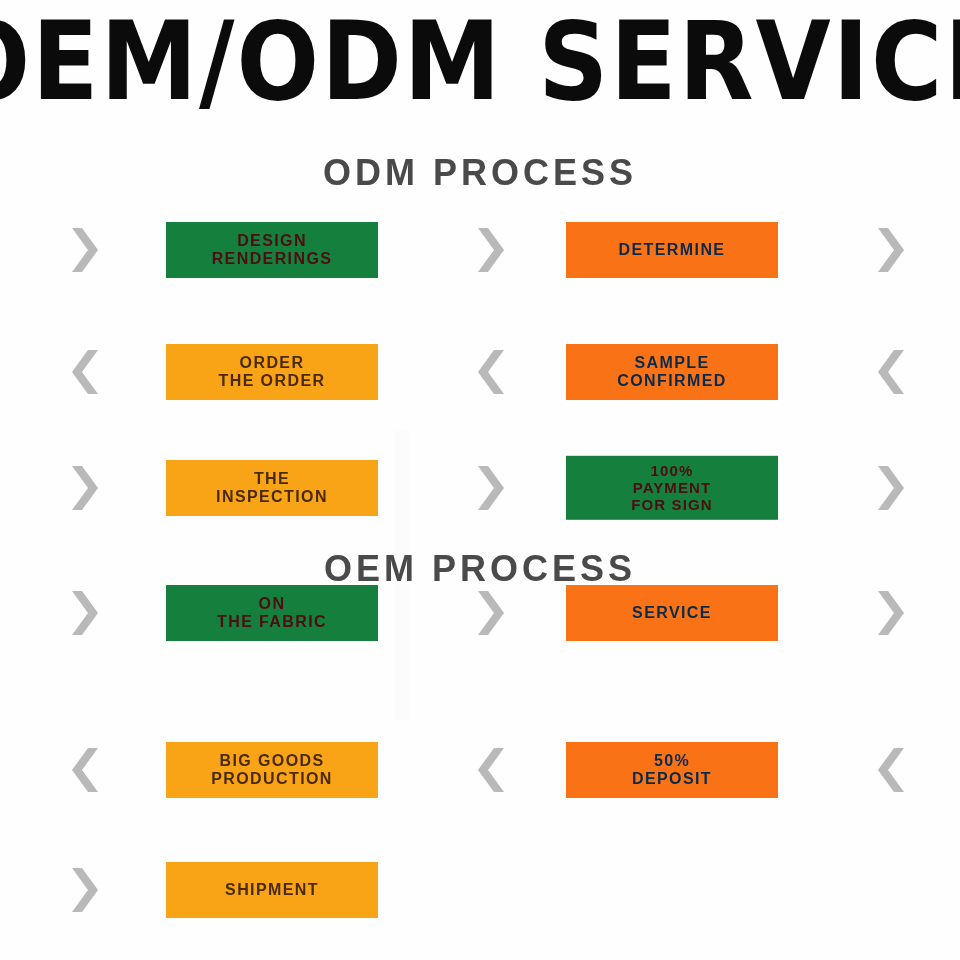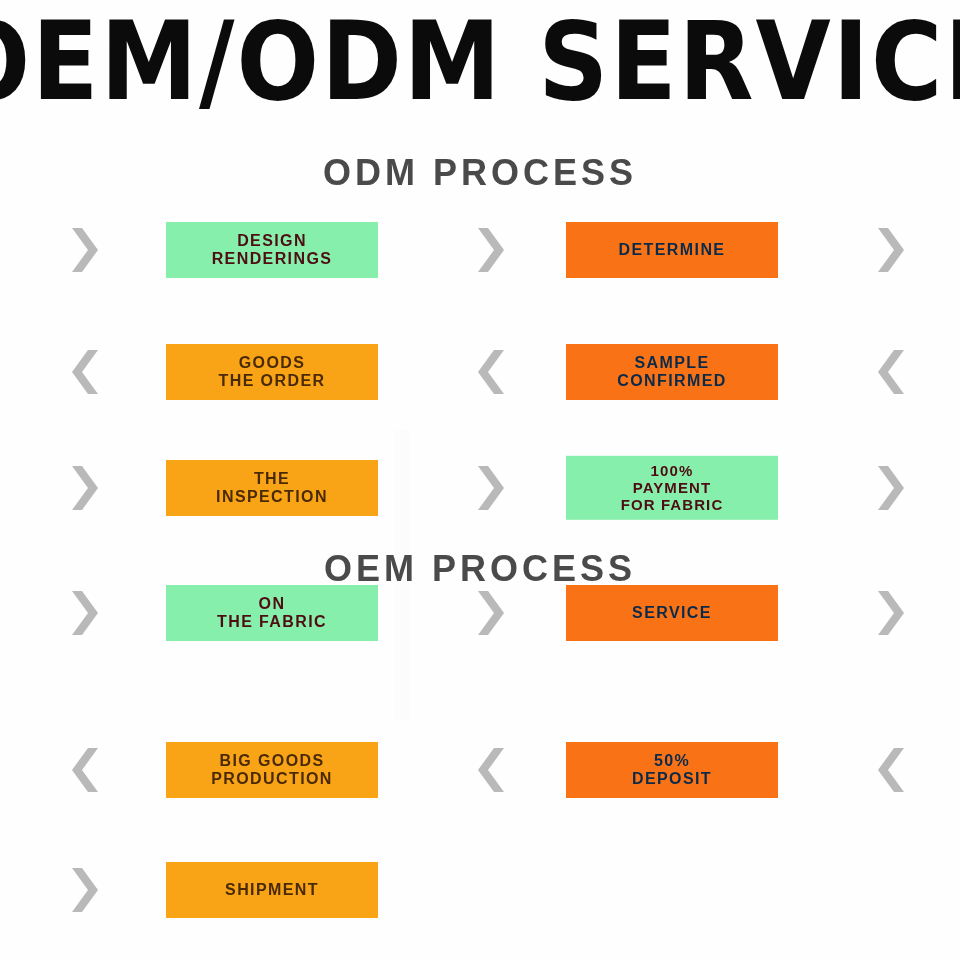--- a/index.html
+++ b/index.html
@@ -106,21 +106,21 @@
     width: 212px;
     min-height: 56px;
     box-sizing: border-box;
     display: flex;
     flex-direction: column;
     align-items: center;
     justify-content: center;
     padding: 7px 4px;
     text-align: center;
   }
-  .box.red    { background: #86efac; }
+  .box.red    { background: #15803d; }
   .box.blue   { background: #f97316; }
   .box.orange { background: #f9a417; }
 
   .box-line {
     font-family: "Liberation Sans", sans-serif;
     font-weight: 700;
     font-size: 16px;
     line-height: 1.12;
     letter-spacing: 1.4px;
     white-space: nowrap;
@@ -191,21 +191,21 @@
       <div class="row" style="top: 322px;">
         <div class="cell slot-arrow-left">
           <span class="chev">
             <svg viewBox="0 0 46 52">
               <path d="M36 4 L26 4 L10 26 L26 48 L36 48 L20 26 Z"></path>
             </svg>
           </span>
         </div>
         <div class="cell slot-box-left">
           <div class="box orange">
-            <span class="box-line">GOODS</span>
+            <span class="box-line">ORDER</span>
             <span class="box-line">THE ORDER</span>
           </div>
         </div>
         <div class="cell slot-arrow-mid">
           <span class="chev">
             <svg viewBox="0 0 46 52">
               <path d="M36 4 L26 4 L10 26 L26 48 L36 48 L20 26 Z"></path>
             </svg>
           </span>
         </div>
@@ -241,21 +241,21 @@
           <span class="chev">
             <svg viewBox="0 0 46 52">
               <path d="M10 4 L20 4 L36 26 L20 48 L10 48 L26 26 Z"></path>
             </svg>
           </span>
         </div>
         <div class="cell slot-box-right">
           <div class="box red three-line">
             <span class="box-line">100%</span>
             <span class="box-line">PAYMENT</span>
-            <span class="box-line">FOR FABRIC</span>
+            <span class="box-line">FOR SIGN</span>
           </div>
         </div>
         <div class="cell slot-arrow-right">
           <span class="chev">
             <svg viewBox="0 0 46 52">
               <path d="M10 4 L20 4 L36 26 L20 48 L10 48 L26 26 Z"></path>
             </svg>
           </span>
         </div>
       </div>

